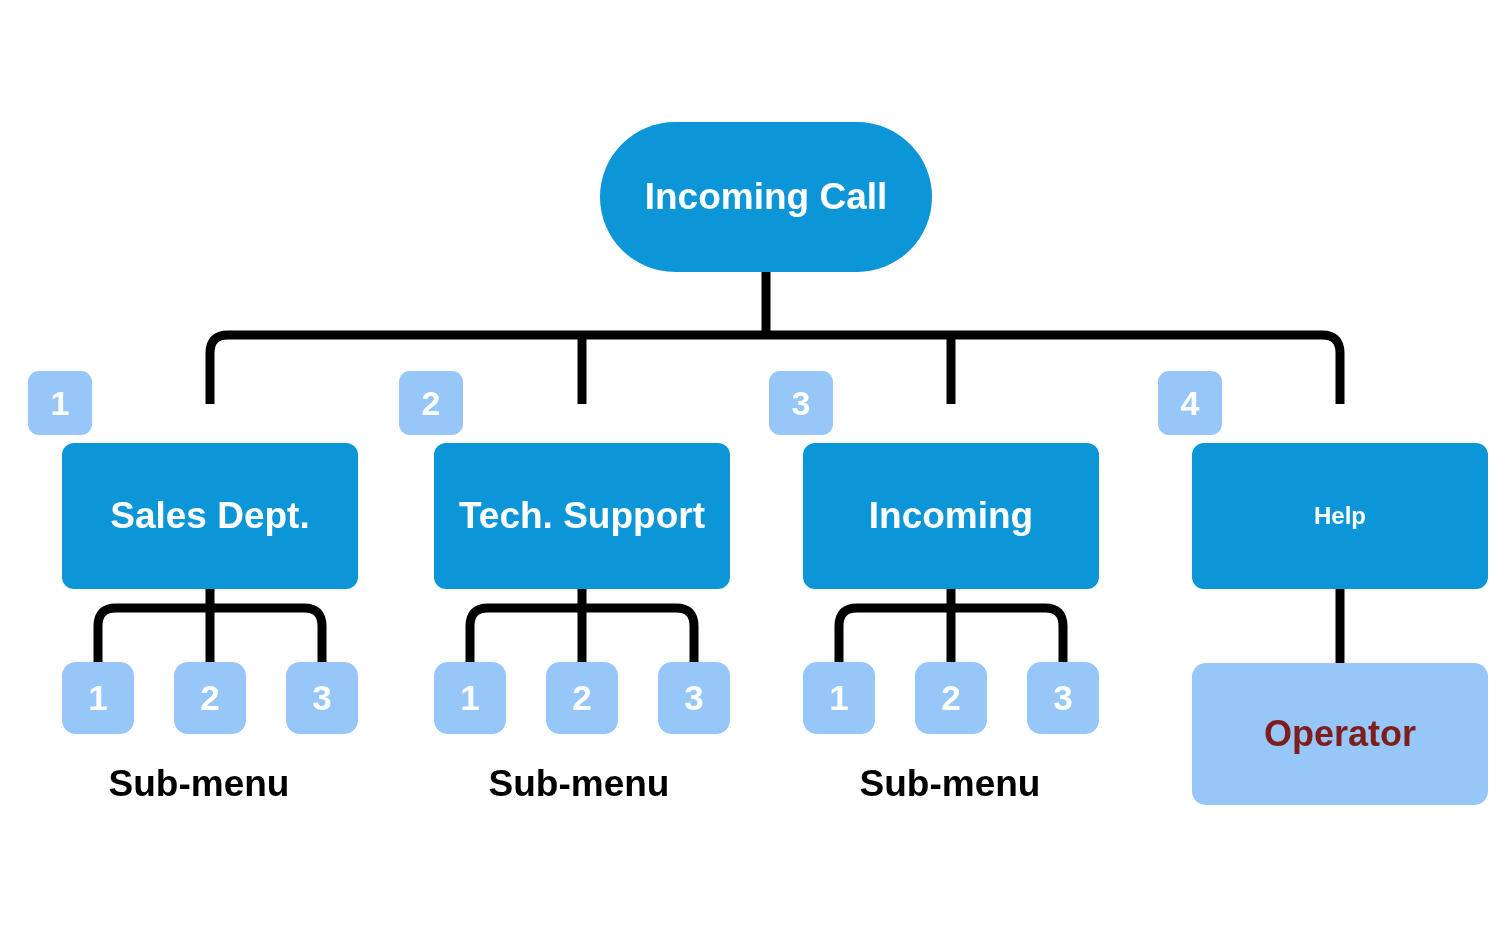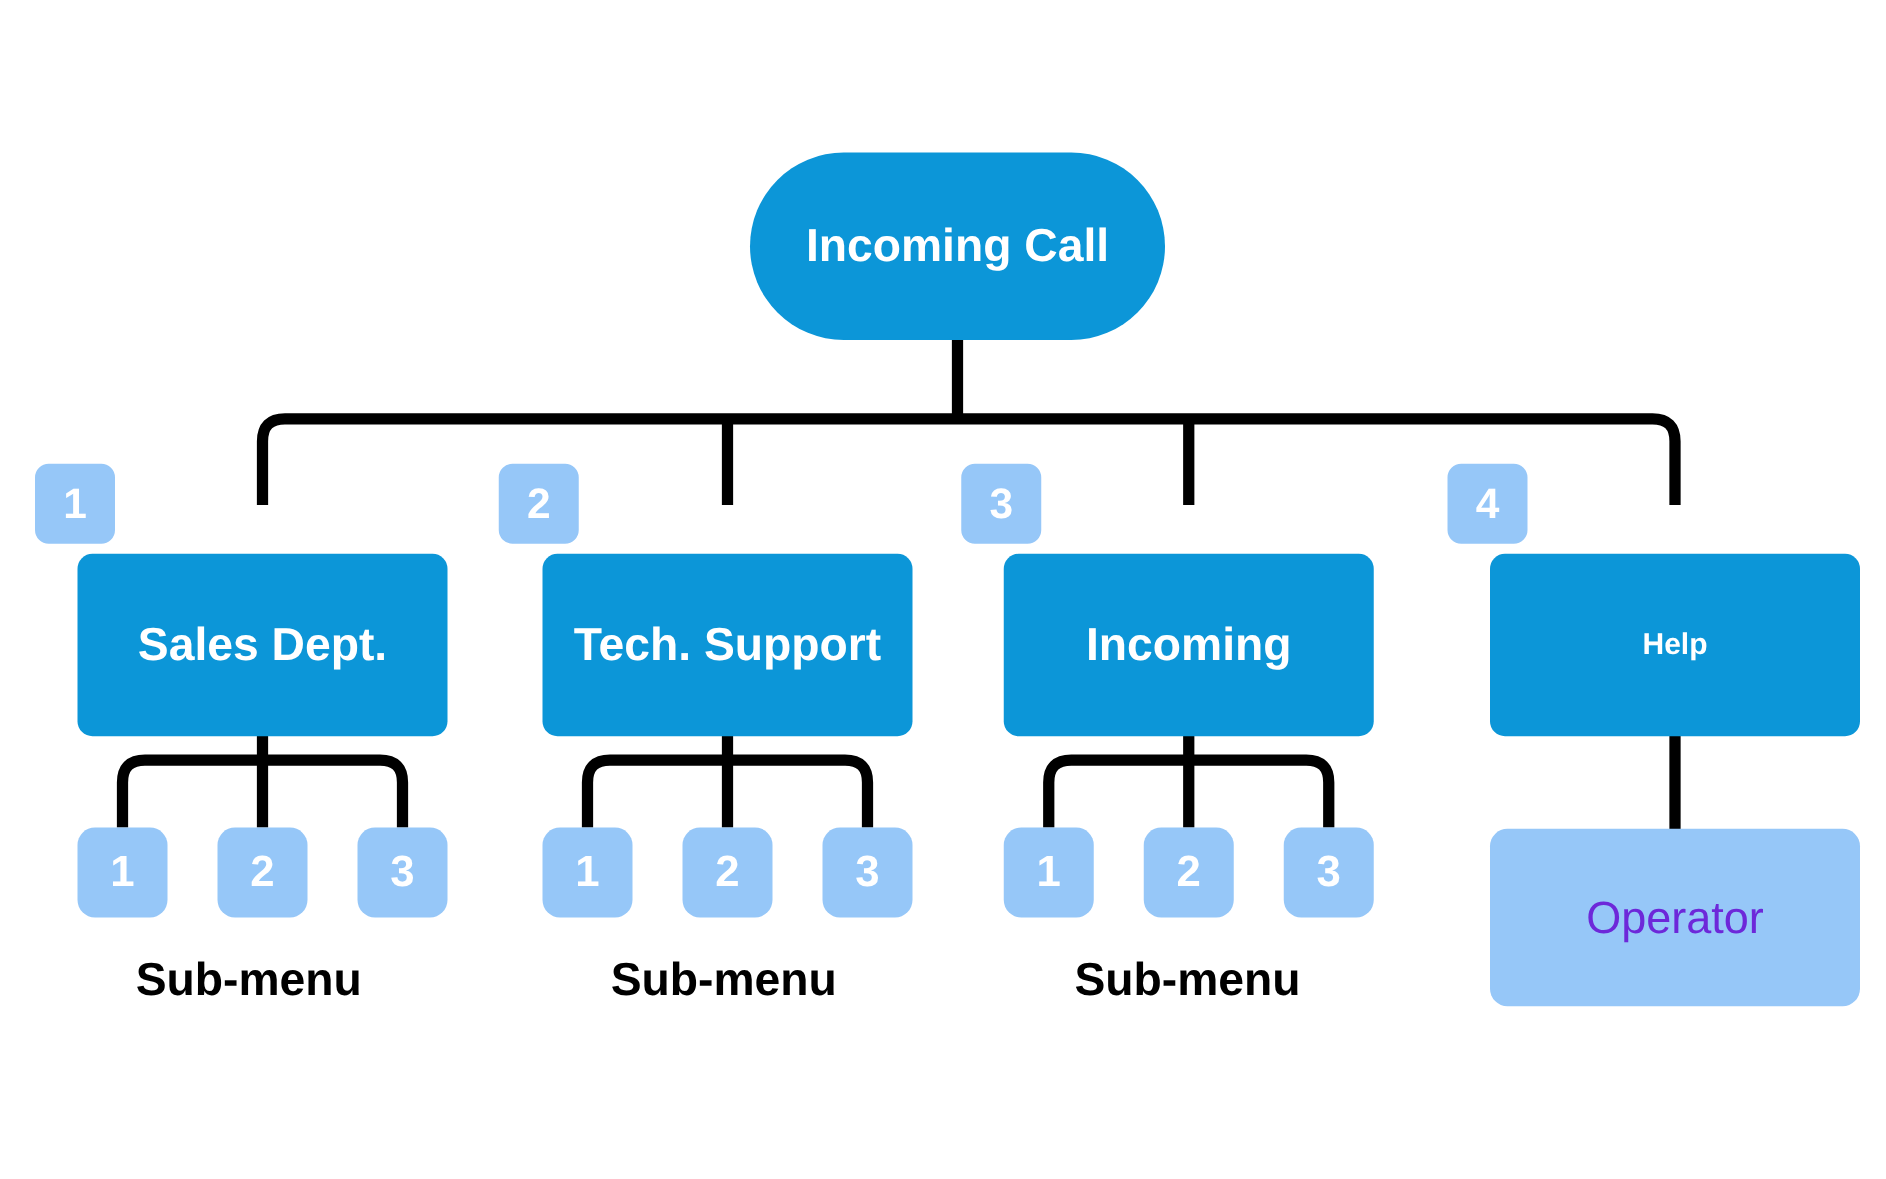--- a/index.html
+++ b/index.html
@@ -50,21 +50,21 @@
              color: #ffffff; font-size: 35px; font-weight: 700; }
 
   .caption { position: absolute; top: 763px; width: 296px; text-align: center;
              color: var(--caption); font-size: 37px; font-weight: 700; }
   #caption-0 { left: 51px; }
   #caption-1 { left: 431px; }
   #caption-2 { left: 802px; }
 
   .operator { left: 1192px; top: 663px; width: 296px; height: 142px;
               background: var(--light); border-radius: 14px;
-              font-size: 36px; font-weight: 400; color: #6d28d9; }
+              font-size: 36px; font-weight: 700; color: #7f1d1d; }
 </style>
 </head>
 <body>
 
 <div class="canvas">
 
   <svg class="connectors" viewBox="0 0 1509 943" xmlns="http://www.w3.org/2000/svg">
 
     <path d="M766 272 V335"></path>
 

